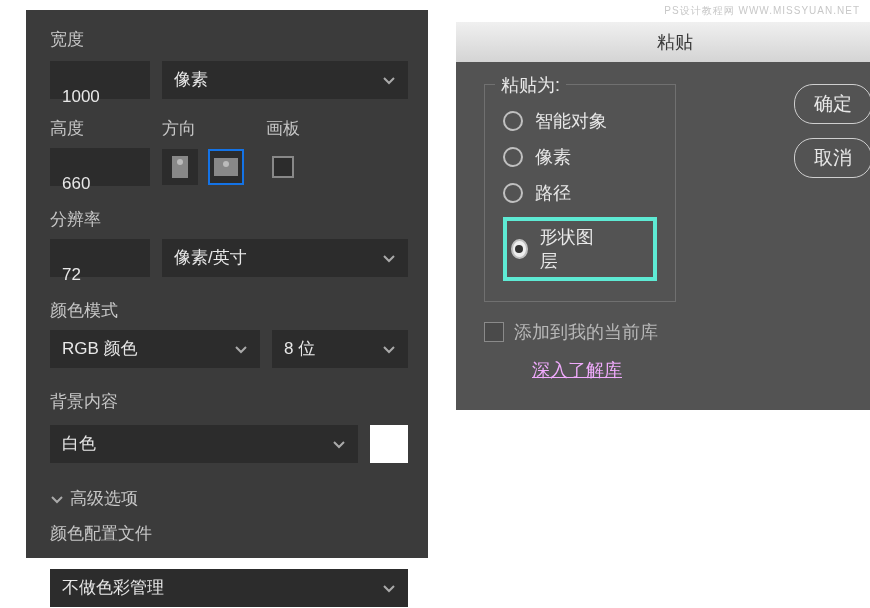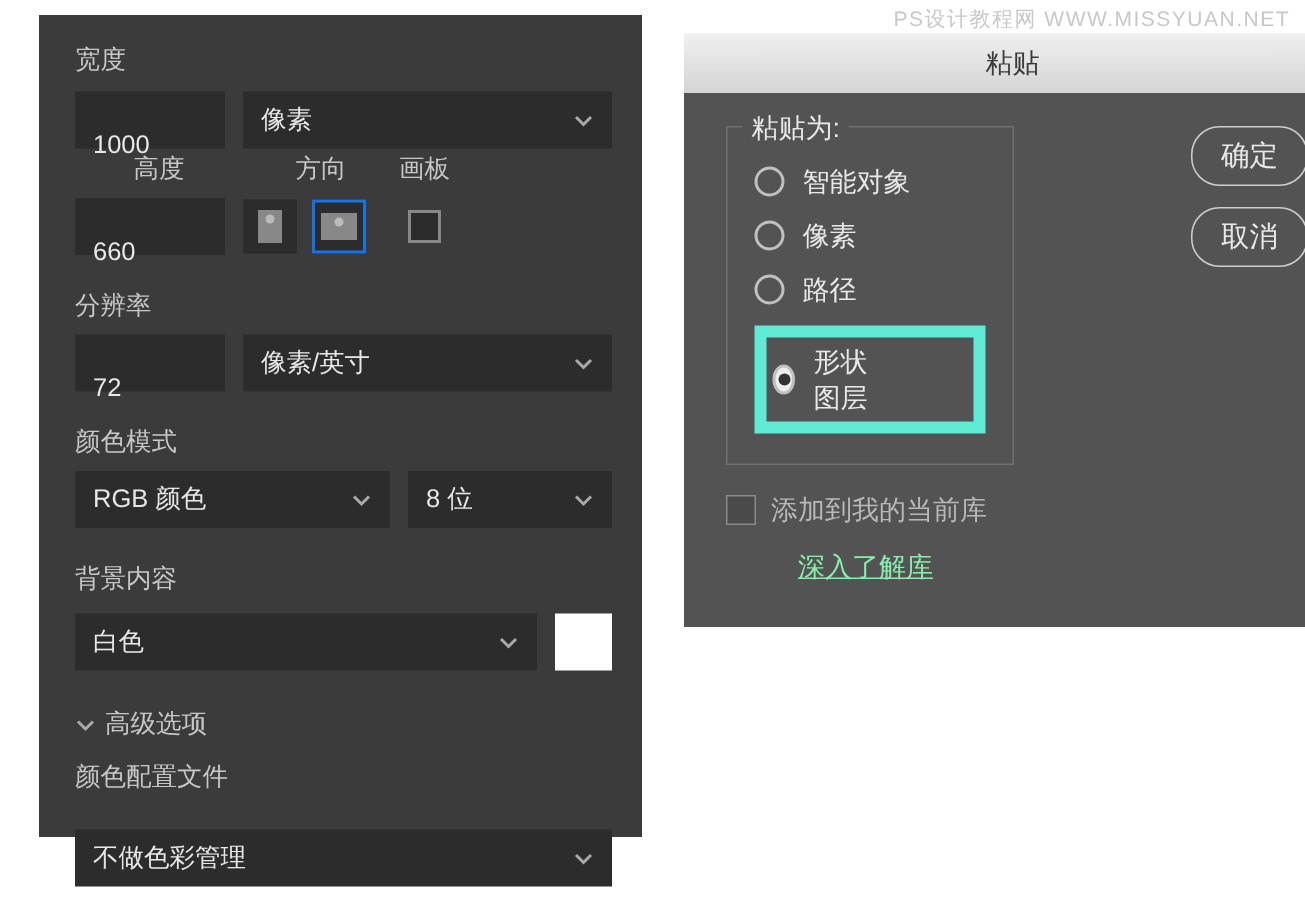--- a/index.html
+++ b/index.html
@@ -7,21 +7,21 @@
     background: #ffffff;
     font-family: "Microsoft YaHei", "PingFang SC", sans-serif;
     width: 870px;
     height: 608px;
     position: relative;
   }
   .watermark {
     position: absolute;
     top: 4px;
     right: 10px;
-    font-size: 14px;
+    font-size: 10px;
     color: #c8c8c8;
     letter-spacing: 1px;
   }
 
   
   .panel-left {
     position: absolute;
     left: 26px;
     top: 10px;
     width: 402px;
@@ -127,37 +127,37 @@
     cursor:pointer;
   }
   .radio-outer{
     width:20px;height:20px;border:2px solid #c0c0c0;border-radius:50%;
     margin-right:12px;display:flex;align-items:center;justify-content:center;
     box-sizing:border-box;
   }
   .radio-outer.sel{background:#eee;}
   .radio-inner{width:8px;height:8px;border-radius:50%;background:#333;}
   .highlight{
-    border:8px solid #5eead4;
+    border:4px solid #5eead4;
     padding:2px 56px 2px 4px;
     display:inline-flex;
   }
 
   .btn-oval{
     width:76px;height:38px;border:1.5px solid #cfcfcf;border-radius:19px;
     background:transparent;color:#e8e8e8;
     display:flex;align-items:center;justify-content:center;
     font-size:19px;cursor:pointer;margin-bottom:14px;
   }
 
   .chk2{
     width:18px;height:18px;border:1px solid #8a8a8a;background:#4a4a4a;
     margin-right:10px;flex-shrink:0;
   }
-  .link{ color:#86efac; text-decoration:underline; cursor:pointer;font-family:Liberation Mono, monospace; }
+  .link{ color:#f0abfc; text-decoration:underline; cursor:pointer;font-family:Liberation Mono, monospace; }
 </style>
 </head>
 <body>
 
 <div class="watermark"><span>PS设计教程网 WWW.MISSYUAN.NET</span></div>
 
 <div class="panel-left">
 
   <div class="lbl" style="margin-top:4px;">宽度</div>
   <div class="row" style="margin-top:10px;">
@@ -165,21 +165,21 @@
     <div class="select" style="flex:1;margin-left:12px;">
       <span>像素</span>
       <span class="chev">
           <svg viewBox="0 0 14 14">
             <path d="M2 5 L7 10 L12 5"></path>
           </svg>
         </span>
     </div>
   </div>
 
-  <div class="row" style="margin-top:2px;text-align:center;">
+  <div class="row" style="margin-top:18px;">
     <div style="width:112px;" class="lbl">高度</div>
     <div style="width:104px;" class="lbl">方向</div>
     <div class="lbl">画板</div>
   </div>
   <div class="row" style="margin-top:8px;">
     <div class="field-txt" style="width:100px;">660</div>
     <div style="margin-left:12px;display:flex;">
       <div class="orient-btn">
         <div class="orient-glyph-p"></div>
       </div>

